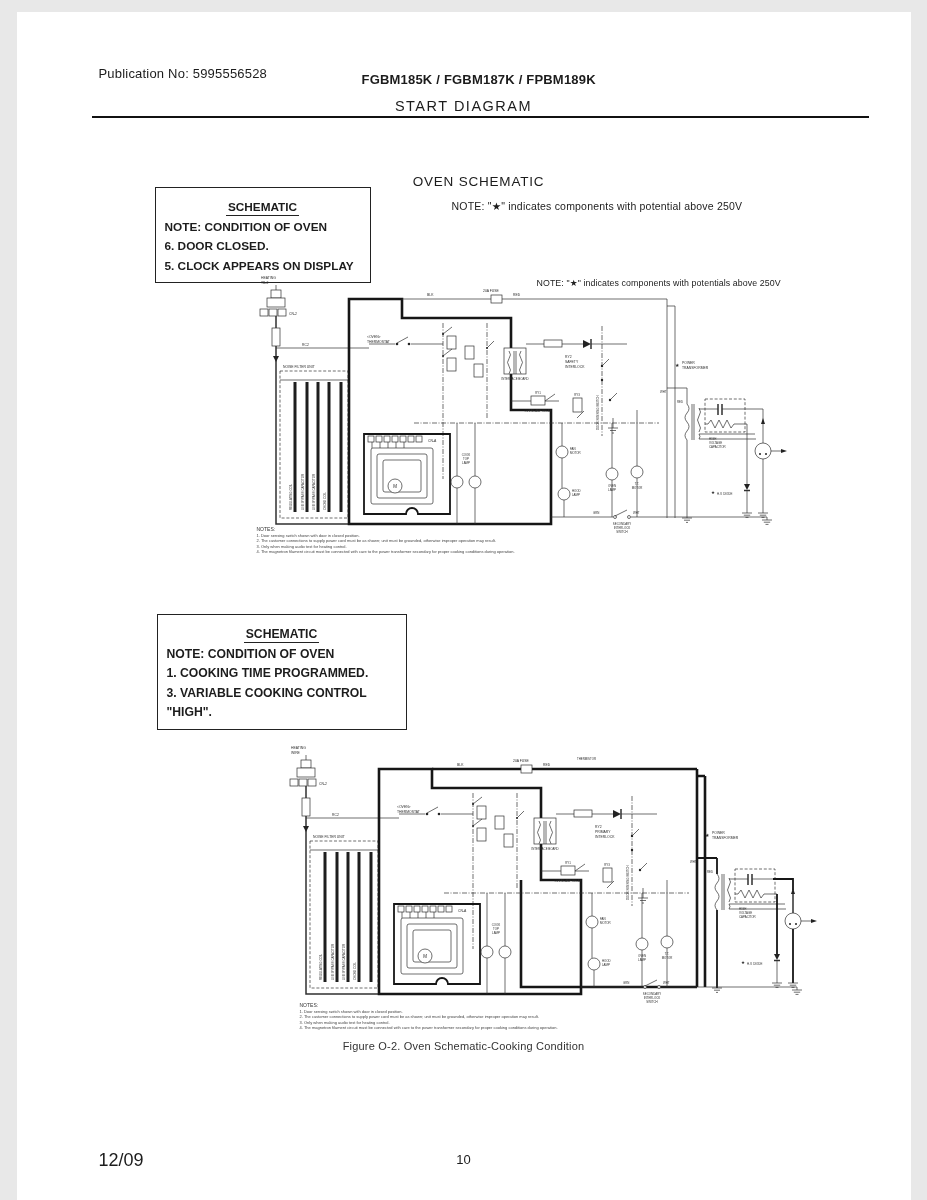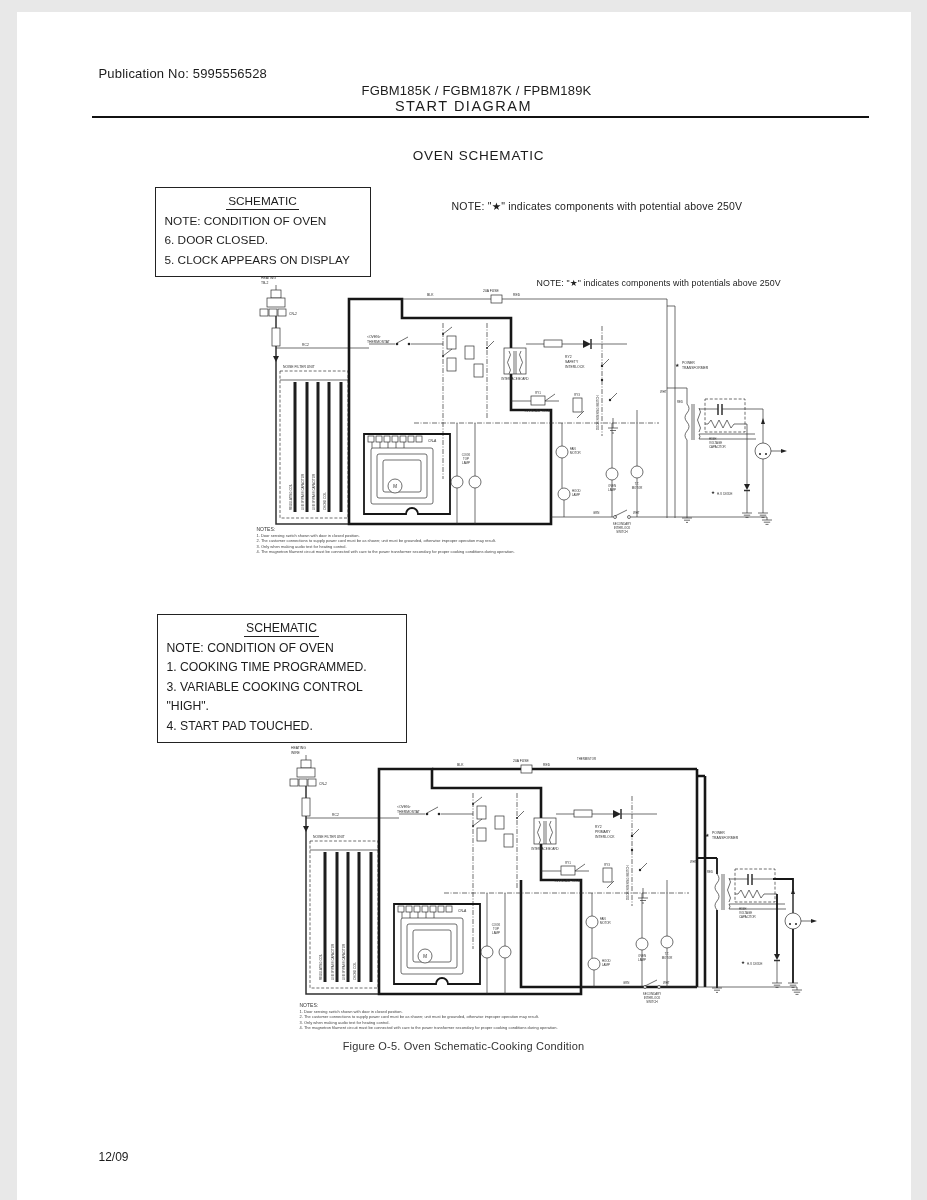--- a/index.html
+++ b/index.html
@@ -3,29 +3,29 @@
 <meta charset="utf-8">
 <style>
   html,body{margin:0;padding:0;background:#e8e8e8;}
   .page{position:relative;width:894px;height:1200px;background:#ffffff;margin:12px auto;
         font-family:"Liberation Sans",sans-serif;color:#1c1c1c;overflow:hidden;}
   .abs{position:absolute;}
   .hdr{font-size:13px;letter-spacing:.2px;}
   .title{left:0;right:0;text-align:center;font-size:14.5px;letter-spacing:1.5px;}
   .rule{left:75px;top:104px;width:777px;height:2px;background:#111;}
   .sub{left:0;right:0;text-align:center;font-size:13.5px;letter-spacing:.8px;}
-  .notebox{border:1.7px solid #222;padding:4px 9px 6px 9px;font-size:11.8px;line-height:19.5px;}
+  .notebox{border:1.7px solid #222;padding:10px 9px 6px 9px;font-size:11.8px;line-height:19.5px;font-weight:bold;}
   .notebox .bt{display:block;text-align:center;}
   .notebox .bt span{border-bottom:1px solid #222;padding:0 2px 1px 2px;}
   .starnote{font-size:10.5px;letter-spacing:.2px;}
   .starnote2{font-size:8.8px;letter-spacing:.1px;color:#222;}
   .cap{left:0;right:0;text-align:center;font-size:11px;color:#333;letter-spacing:.2px;}
   .notesblk{font-size:4px;line-height:5.6px;color:#444;width:330px;}
   .notesblk .nt{font-size:5px;color:#333;}
-  .ftr{font-size:12px;}
+  .ftr{font-size:18px;}
   .pgnum{left:0;right:0;text-align:center;font-size:13px;}
   
   svg text{fill:#2b2b2b;font-family:"Liberation Sans",sans-serif;}
   .w{stroke:#303030;stroke-width:.7;fill:none;}
   .m{stroke:#303030;stroke-width:1.5;fill:none;}
   .b{stroke:#161616;stroke-width:2.6;fill:none;}
   .b2{stroke:#161616;stroke-width:1.8;fill:none;}
   .bar{stroke:#1d1d1d;stroke-width:3;fill:none;}
   .c{fill:#fff;stroke:#303030;stroke-width:.7;}
   .d{stroke-dasharray:3 1.8;}
@@ -36,24 +36,24 @@
   .tm{font-size:4.5px;}
   .mid{text-anchor:middle;}
   .dot{fill:#222;stroke:none;}
 </style>
 </head>
 <body>
 
 <div class="page">
 
   <div class="abs hdr" style="left:82px;top:54px;">Publication No: 5995556528</div>
-  <div class="abs hdr" style="left:345px;top:71px;">FGBM185K / FGBM187K / FPBM189K</div>
+  <div class="abs hdr" style="left:345px;top:60px;font-weight:bold;">FGBM185K / FGBM187K / FPBM189K</div>
   <div class="abs title" style="top:86px;">START DIAGRAM</div>
   <div class="abs rule"></div>
-  <div class="abs sub" style="top:136px;padding-left:30px;">OVEN SCHEMATIC</div>
+  <div class="abs sub" style="top:162px;padding-left:30px;">OVEN SCHEMATIC</div>
 
   <div class="abs notebox" style="left:138px;top:175px;width:196px;">
     <span class="bt"><span>SCHEMATIC</span></span>
     <div>NOTE: CONDITION OF OVEN</div>
     <div>6. DOOR CLOSED.</div>
     <div>5. CLOCK APPEARS ON DISPLAY</div>
   </div>
 
   <div class="abs starnote" style="left:435px;top:188px;">NOTE: "★" indicates components with potential above 250V</div>
   <div class="abs starnote2" style="left:520px;top:266px;">NOTE: "★" indicates components with potentials above 250V</div>
@@ -256,21 +256,20 @@
     <div>3. Only when making audio test for heating control.</div>
     <div>4. The magnetron filament circuit must be connected with care to the power transformer secondary for proper cooking conditions during operation.</div>
   </div>
 
 
   <div class="abs notebox" style="left:140px;top:602px;width:230px;font-size:12.2px;">
     <span class="bt"><span>SCHEMATIC</span></span>
     <div>NOTE: CONDITION OF OVEN</div>
     <div>1. COOKING TIME PROGRAMMED.</div>
     <div>3. VARIABLE COOKING CONTROL "HIGH".</div>
-    <div>4. START PAD TOUCHED.</div>
   </div>
 
   <svg class="abs" style="left:260px;top:726px;" width="540" height="294" viewBox="0 0 540 294">
     <g>
       <text x="14" y="11" class="t2">HEATING</text>
       <text x="14" y="16" class="t2">WIRE</text>
       <path class="w" d="M29,17 V22"></path>
       <rect x="24" y="22" width="10" height="8" class="c"></rect>
       <rect x="20" y="30" width="18" height="9" class="c"></rect>
       <rect x="13" y="41" width="8" height="7" class="c"></rect>
@@ -460,17 +459,18 @@
   </svg>
 
   <div class="abs notesblk" style="left:283px;top:991px;">
     <div class="nt">NOTES:</div>
     <div>1. Door sensing switch shown with door in closed position.</div>
     <div>2. The customer connections to supply power cord must be as shown; unit must be grounded, otherwise improper operation may result.</div>
     <div>3. Only when making audio test for heating control.</div>
     <div>4. The magnetron filament circuit must be connected with care to the power transformer secondary for proper cooking conditions during operation.</div>
   </div>
 
-  <div class="abs cap" style="top:1028px;">Figure O-5. Oven Schematic-Cooking Condition</div>
+  <div class="abs cap" style="top:1028px;">Figure O-2. Oven Schematic-Cooking Condition</div>
 
   <div class="abs ftr" style="left:82px;top:1138px;">12/09</div>
+  <div class="abs pgnum" style="top:1140px;">10</div>
 
 </div>
 
 </body></html>

